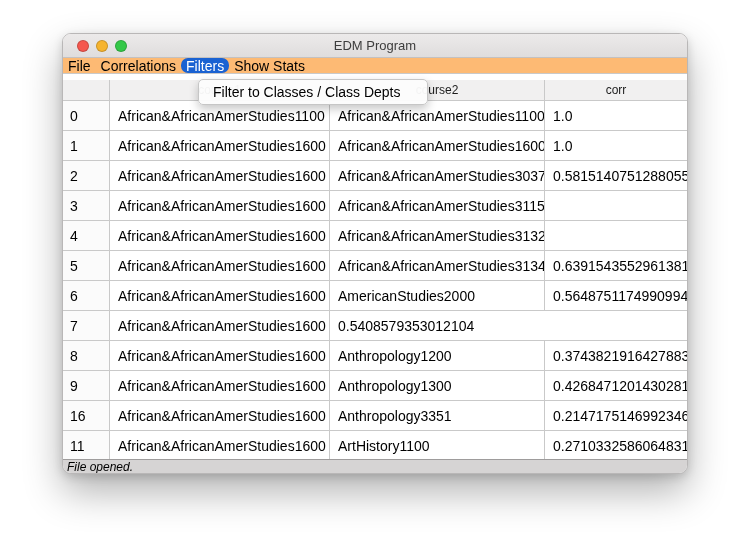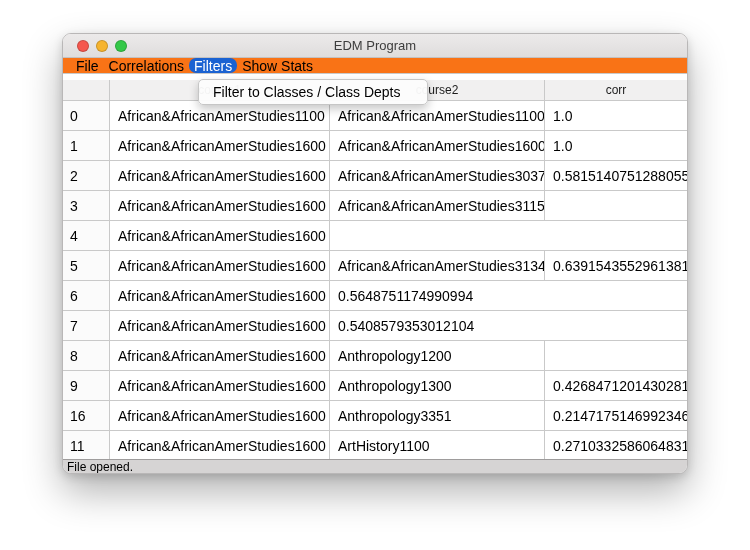--- a/index.html
+++ b/index.html
@@ -21,22 +21,22 @@
     border-bottom:1px solid #c3c1c1;
     display:flex; align-items:center; justify-content:center; position:relative;text-align:right;
   }
   .title { font-size:13px; color:#3d3d3d; }
   .traffic { position:absolute; left:14px; top:6px; display:flex; gap:7px; }
   .light { width:12px; height:12px; border-radius:50%; border:0.5px solid rgba(0,0,0,0.18); cursor:default; }
   .light.red { background:var(--traffic-red,#f5574e); }
   .light.yellow { background:var(--traffic-yellow,#f6b42e); }
   .light.green { background:var(--traffic-green,#34c848); }
   .menubar {
-    height:16px; background:#f97316; border-bottom:1px solid #c9c9c9;
-    display:flex; align-items:stretch; padding-left:8px; font-size:14px;
+    height:16px; background:#fdba74; border-bottom:1px solid #c9c9c9;
+    display:flex; align-items:stretch; font-size:14px;
   }
   .menu-item {
     display:flex; align-items:center; padding:0 5px; color:#000; cursor:default;
     white-space:nowrap;
   }
   .menu-item.active { background:var(--accent,#1a62d2); color:#ffffff;border-radius:7px; }
   .table { position:absolute; left:0; top:46px; right:0; bottom:14px; overflow:hidden; background:#fff; }
   .theader { display:flex; height:21px; background:#f1f0f0; border-bottom:1px solid #c9c9c9; }
   .th {
     font-size:12px; color:#1c1c1c; display:flex; align-items:center; justify-content:center;
@@ -50,21 +50,21 @@
   }
   .col-idx { width:47px; flex:none; }
   .td.col-idx { padding-left:7px; background:#fbfbfb; }
   .col-c1 { width:220px; flex:none; }
   .col-c2 { width:215px; flex:none; }
   .col-corr { flex:1 1 auto; min-width:0; border-right:none; }
   .statusbar {
     position:absolute; left:0; right:0; bottom:0; height:14px;
     background:#d6d4d4; border-top:1px solid #9e9c9c;
     display:flex; align-items:center; padding-left:4px;
-    font-size:12px; color:#000;
+    font-size:12px; color:#000;font-style:italic;
   }
   .dropdown {
     position:absolute; left:135px; top:45px; width:230px; z-index:10;
     background:rgba(252,252,252,0.96);
     border:1px solid #c6c6c6; border-radius:5px;
     box-shadow:0 4px 10px rgba(0,0,0,0.22);
     overflow:hidden;
   }
   .dropdown-item {
     height:24px; line-height:24px; padding-left:14px; font-size:14px; color:#000;
@@ -118,41 +118,44 @@
           <div class="td col-corr">0.5815140751288055</div>
         </div>
         <div class="tr">
           <div class="td col-idx">3</div>
           <div class="td col-c1">African&amp;AfricanAmerStudies1600</div>
           <div class="td col-c2">African&amp;AfricanAmerStudies3115</div>
         </div>
         <div class="tr">
           <div class="td col-idx">4</div>
           <div class="td col-c1">African&amp;AfricanAmerStudies1600</div>
+          <div class="td col-c2">African&amp;AfricanAmerStudies3132</div>
         </div>
         <div class="tr">
           <div class="td col-idx">5</div>
           <div class="td col-c1">African&amp;AfricanAmerStudies1600</div>
           <div class="td col-c2">African&amp;AfricanAmerStudies3134</div>
           <div class="td col-corr">0.6391543552961381</div>
         </div>
         <div class="tr">
           <div class="td col-idx">6</div>
           <div class="td col-c1">African&amp;AfricanAmerStudies1600</div>
+          <div class="td col-c2">AmericanStudies2000</div>
           <div class="td col-corr">0.5648751174990994</div>
         </div>
         <div class="tr">
           <div class="td col-idx">7</div>
           <div class="td col-c1">African&amp;AfricanAmerStudies1600</div>
           <div class="td col-corr">0.5408579353012104</div>
         </div>
         <div class="tr">
           <div class="td col-idx">8</div>
           <div class="td col-c1">African&amp;AfricanAmerStudies1600</div>
           <div class="td col-c2">Anthropology1200</div>
+          <div class="td col-corr">0.3743821916427883</div>
         </div>
         <div class="tr">
           <div class="td col-idx">9</div>
           <div class="td col-c1">African&amp;AfricanAmerStudies1600</div>
           <div class="td col-c2">Anthropology1300</div>
           <div class="td col-corr">0.4268471201430281</div>
         </div>
         <div class="tr">
           <div class="td col-idx">16</div>
           <div class="td col-c1">African&amp;AfricanAmerStudies1600</div>

